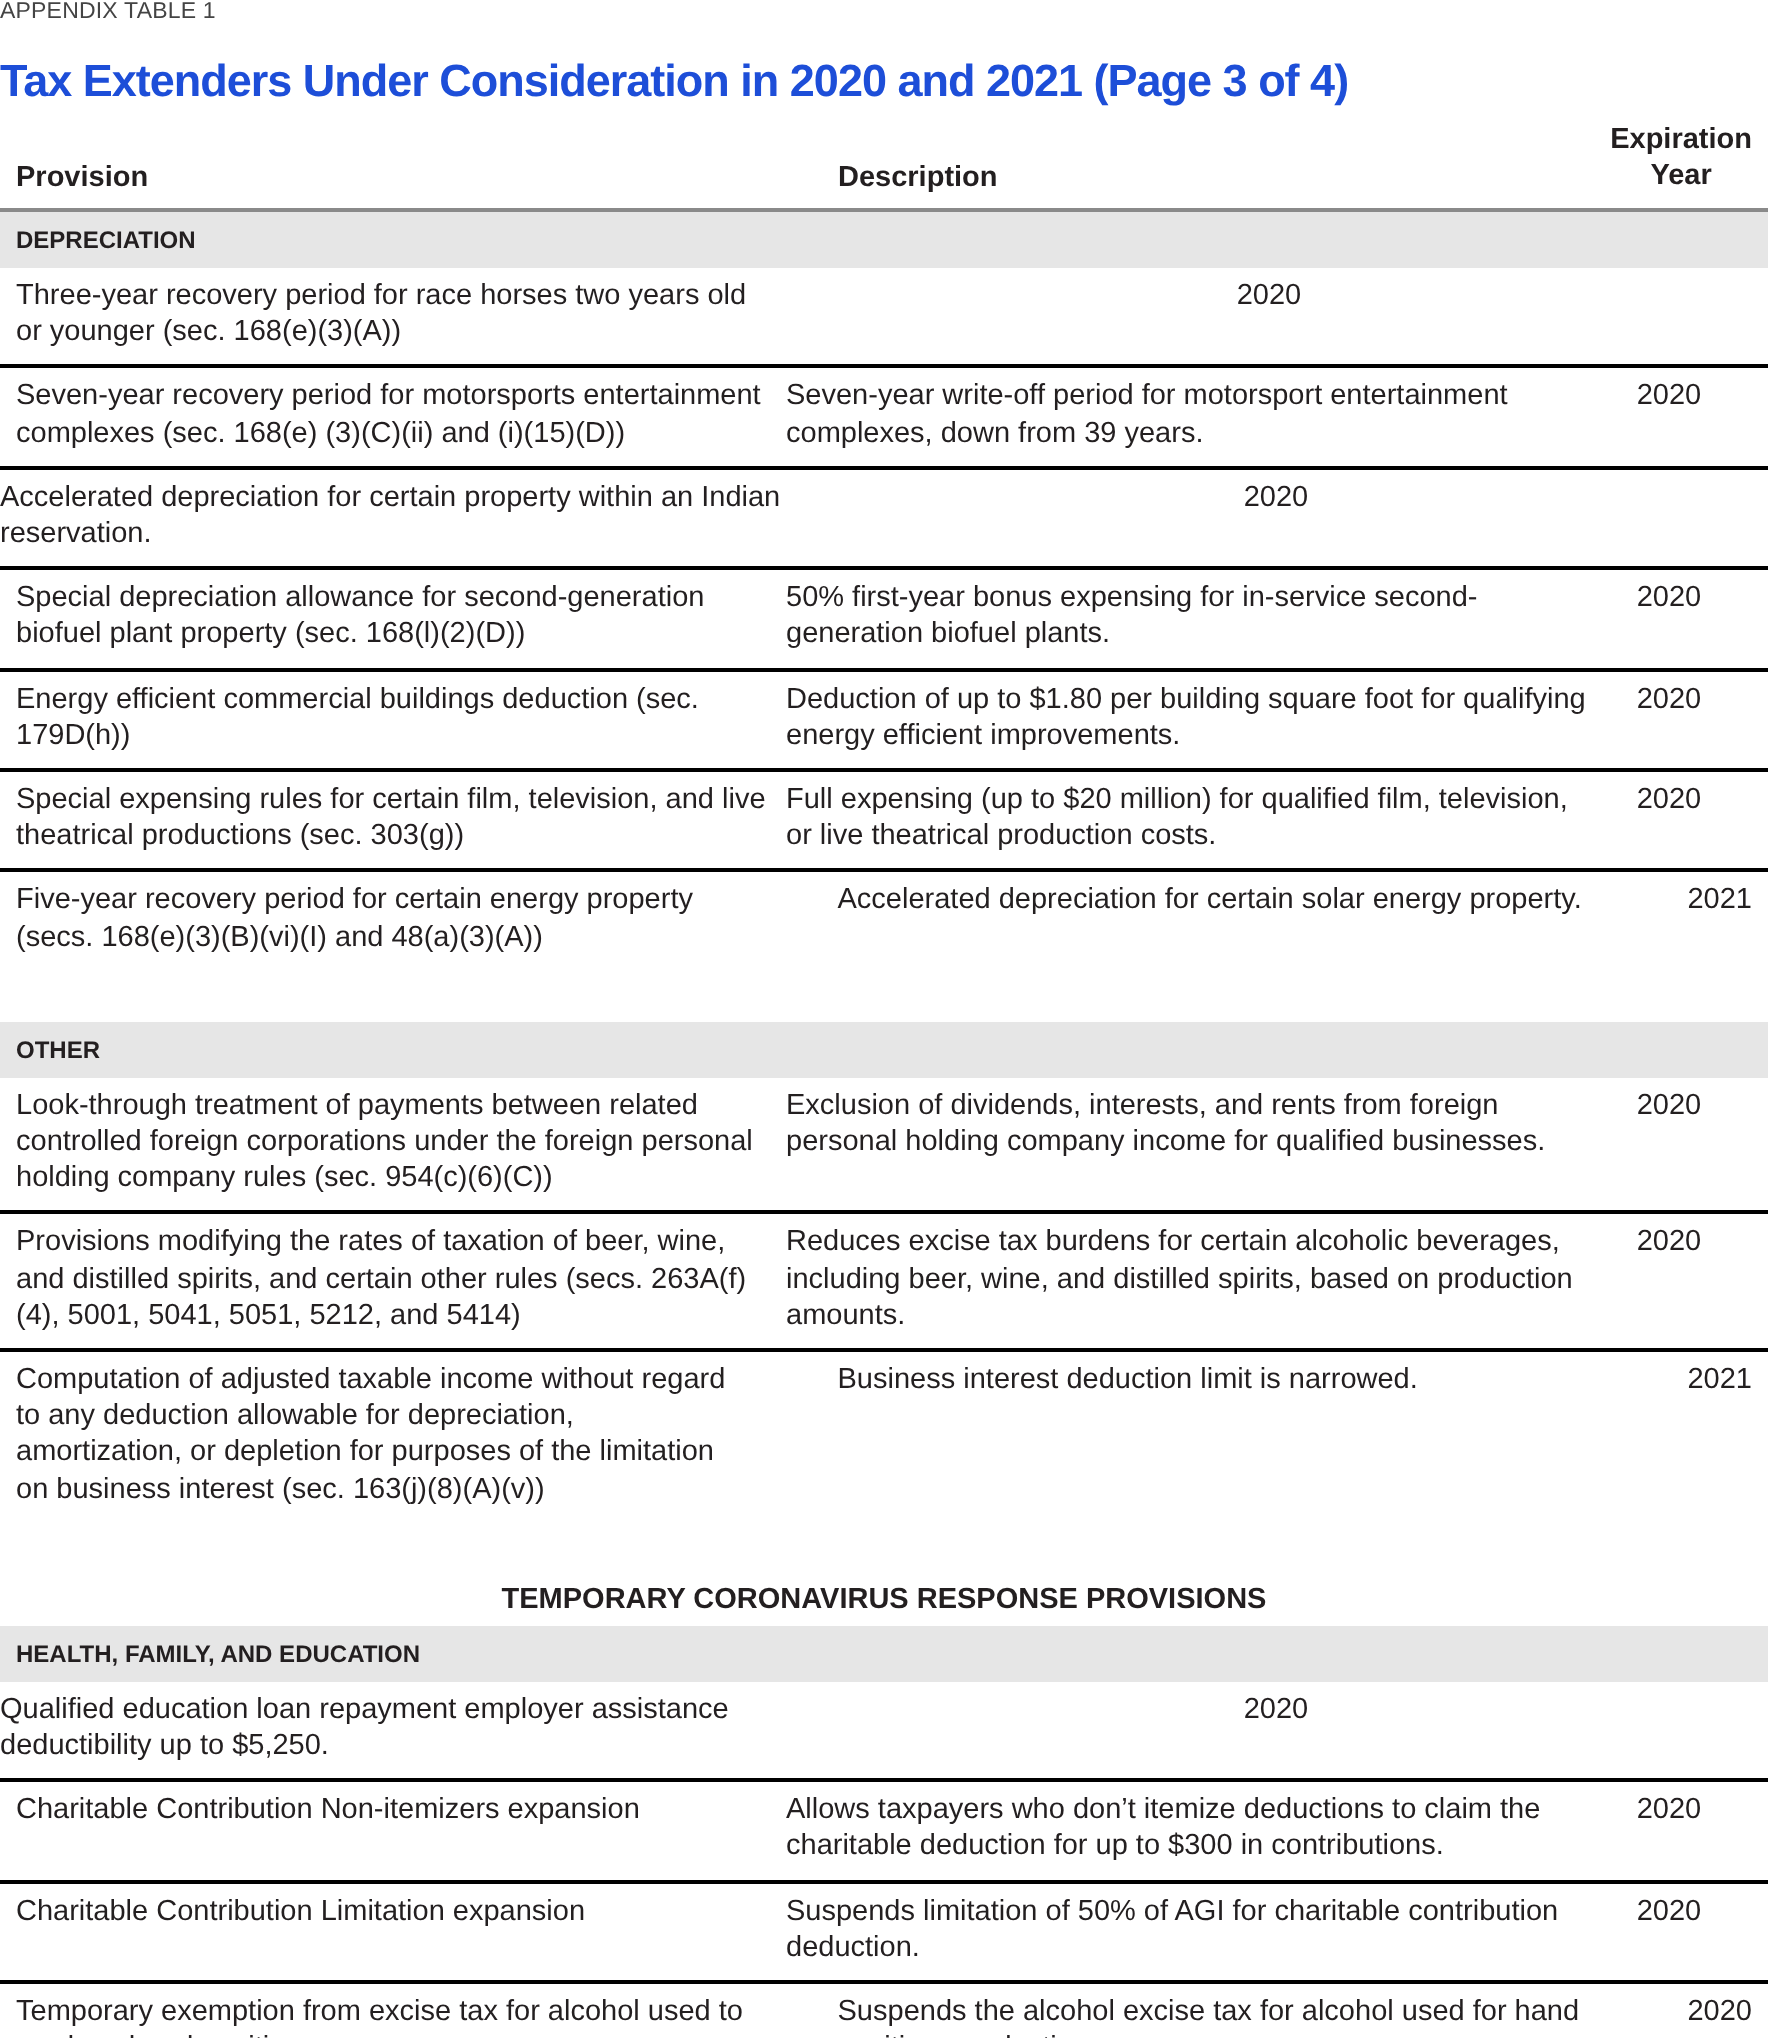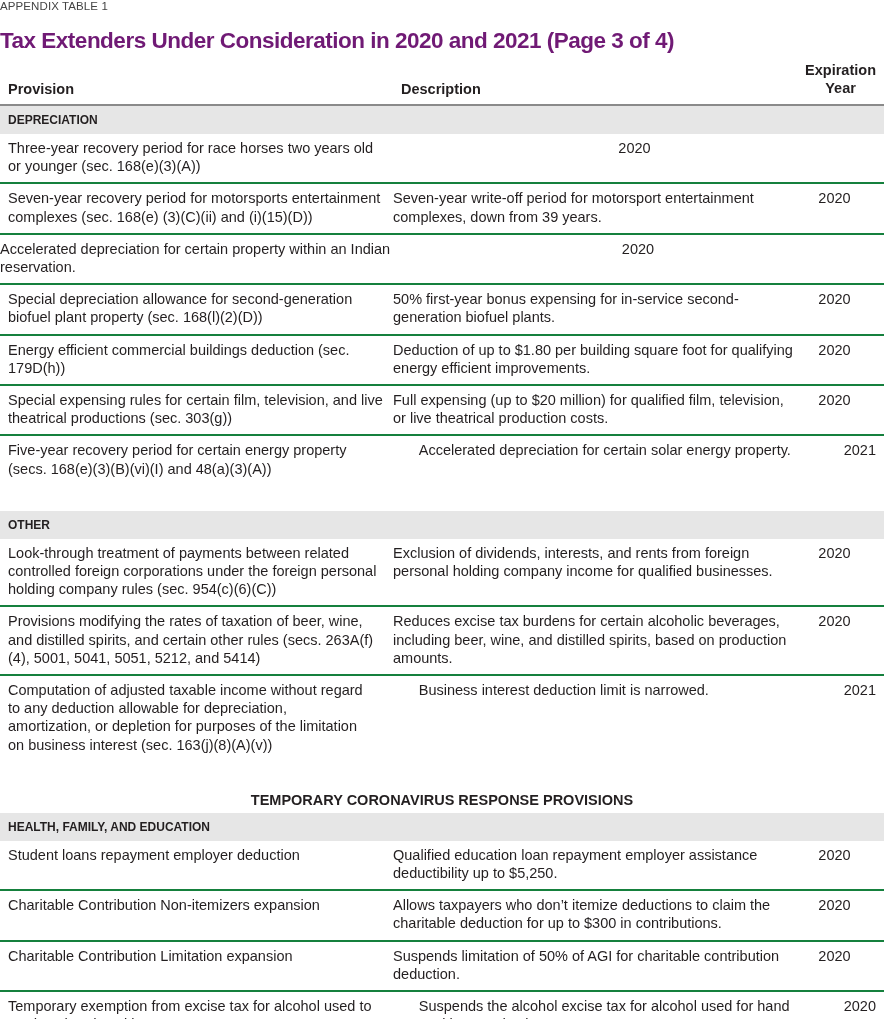--- a/index.html
+++ b/index.html
@@ -1,26 +1,26 @@
 <!DOCTYPE html>
 <html><head>
   <meta charset="utf-8">
   <style>
     * { box-sizing: border-box; margin: 0; padding: 0; }
     html, body { width: 884px; height: 1019px; background: #ffffff; overflow: hidden; }
     body { font-family: "Liberation Sans", sans-serif; color: #231f20; position: relative; }
     .eyebrow { position: absolute; left: 0; top: 0; font-size: 11.5px; color: #444; letter-spacing: 0.1px; line-height: 13px; }
-    .title { position: absolute; left: 0; top: 26px; font-size: 22.5px; font-weight: bold; letter-spacing: -0.5px; line-height: 30px; color: #701a75; }
+    .title { position: absolute; left: 0; top: 26px; font-size: 22.5px; font-weight: bold; letter-spacing: -0.5px; line-height: 30px; color: #1d4ed8; }
     .table { position: absolute; left: 0; top: 62px; width: 884px; }
     .hdr { position: relative; height: 44px; border-bottom: 2px solid #8a8a8a; font-weight: bold; font-size: 14.5px; }
     .hdr .c1 { position: absolute; left: 8px; bottom: 7px; }
-    .hdr .c2 { position: absolute; left: 401px; bottom: 7px; }
+    .hdr .c2 { position: absolute; left: 419px; bottom: 7px; }
     .hdr .c3 { position: absolute; right: 8px; bottom: 7px; text-align: center; line-height: 18px; }
     .section { background: #e6e6e6; height: 28px; font-weight: bold; font-size: 12px; padding: 5px 8px; line-height: 18px; }
-    .row { display: flex; border-bottom: 2px solid #15803d; font-size: 14.5px; line-height: 18.2px; padding: 5px 0 7px 0; }
+    .row { display: flex; border-bottom: 2px solid #000000; font-size: 14.5px; line-height: 18.2px; padding: 5px 0 7px 0; }
     .row.last { border-bottom: none; gap: 40px; }
     .row .p { width: 393px; padding-left: 8px; padding-right: 6px; }
     .row .d { width: 400px; padding-left: 0; }
     .row .y { flex: 1; text-align: center; padding-right: 8px; }
     .gap { height: 26px; }
     .gap2 { height: 28px; }
     .center-head { text-align: center; font-weight: bold; font-size: 14.5px; height: 24px; line-height: 22px; padding-left: 0; }
   </style>
 </head>
 <body>
@@ -88,21 +88,20 @@
   <div class="row last">
     <div class="p">Computation of adjusted taxable income without regard to any deduction allowable for depreciation, amortization, or depletion for purposes of the limitation on business interest (sec. 163(j)(8)(A)(v))</div>
     <div class="d">Business interest deduction limit is narrowed.</div>
     <div class="y">2021</div>
   </div>
   <div class="gap2"></div>
 
   <div class="center-head">TEMPORARY CORONAVIRUS RESPONSE PROVISIONS</div>
   <div class="section">HEALTH, FAMILY, AND EDUCATION</div>
   <div class="row">
-    <div class="p">Student loans repayment employer deduction</div>
     <div class="d">Qualified education loan repayment employer assistance deductibility up to $5,250.</div>
     <div class="y">2020</div>
   </div>
   <div class="row">
     <div class="p">Charitable Contribution Non-itemizers expansion</div>
     <div class="d">Allows taxpayers who don’t itemize deductions to claim the charitable deduction for up to $300 in contributions.</div>
     <div class="y">2020</div>
   </div>
   <div class="row">
     <div class="p">Charitable Contribution Limitation expansion</div>

